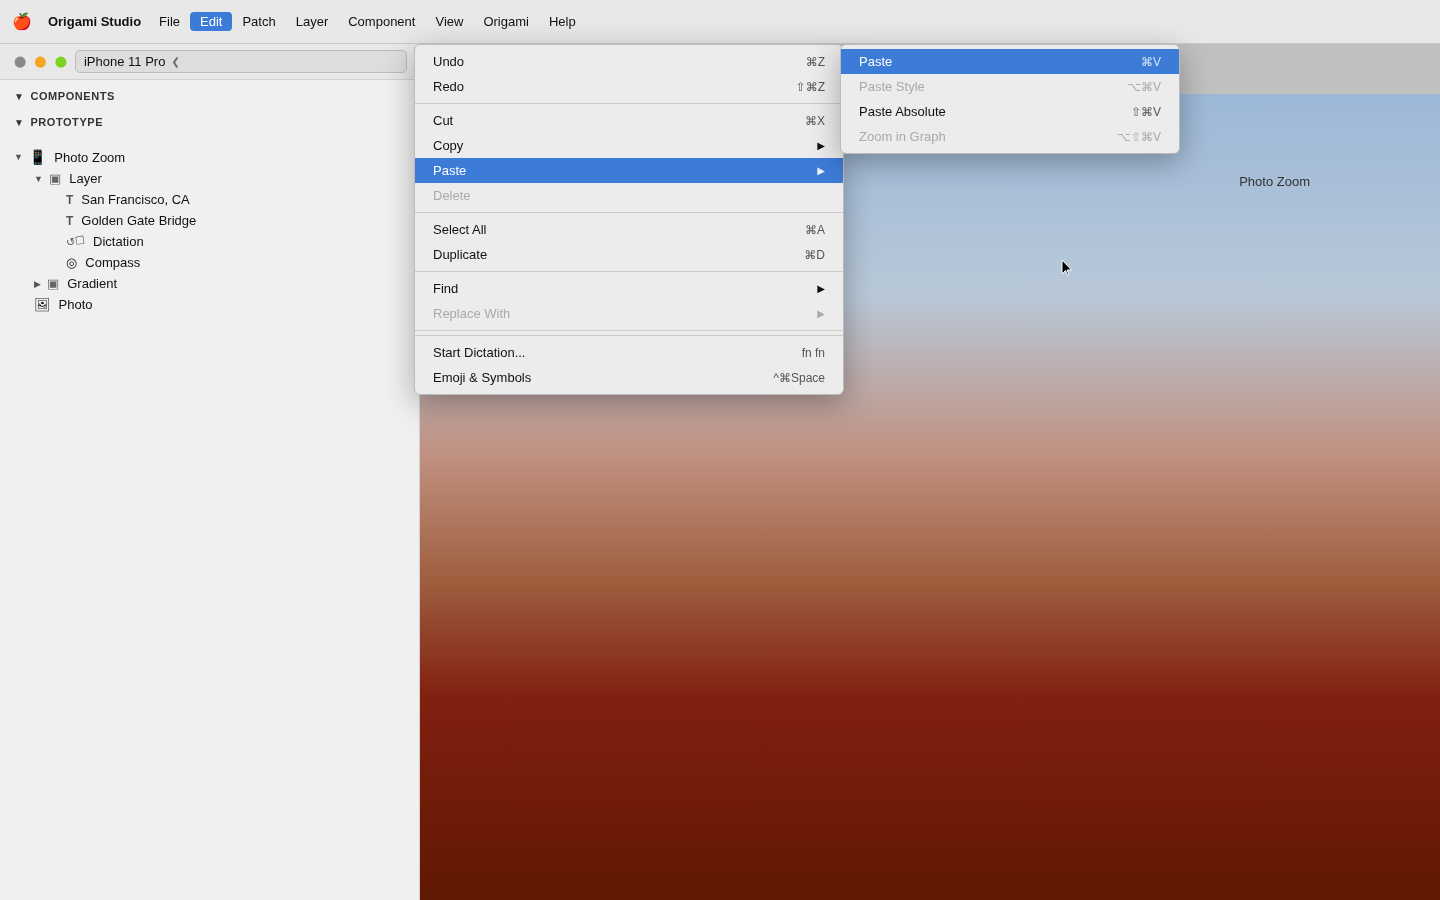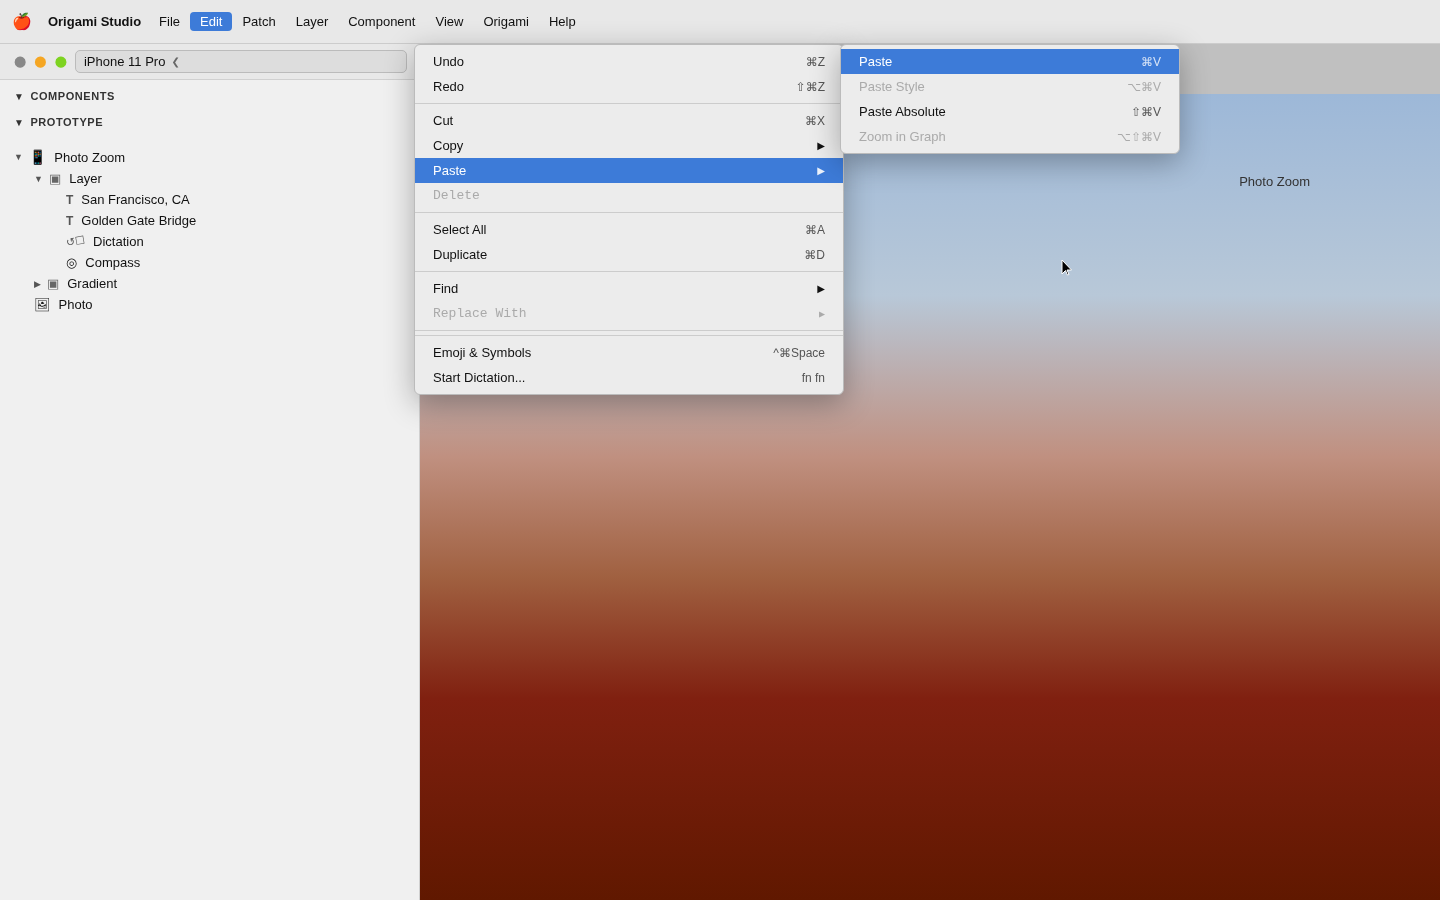--- a/index.html
+++ b/index.html
@@ -158,21 +158,20 @@
       justify-content: space-between;
       padding: 5px 18px;
       font-size: 13px;
       cursor: pointer;
       color: #111;
       min-height: 24px;
     }
     .menu-item.disabled {
       color: #aaa;
       cursor: default;
-      font-family: Liberation Mono, monospace;
     }
     .menu-item.active-highlight {
       background: #3d7bd8;
       color: white;
     }
     .menu-item-label {
       font-size: 13px;
     }
     .menu-item-shortcut {
       font-size: 12px;
@@ -412,27 +411,27 @@
     <span class="menu-item-label">Replace With</span>
     <span class="arrow" style="margin-left:auto;color:#aaa;">▶</span>
   </div>
 
   <div class="menu-separator"></div>
 
 
   <div class="menu-separator"></div>
 
   <div class="menu-item">
+    <span class="menu-item-label">Start Dictation...</span>
+    <span class="menu-item-shortcut">fn fn</span>
+  </div>
+
+  <div class="menu-item">
     <span class="menu-item-label">Emoji &amp; Symbols</span>
     <span class="menu-item-shortcut">^⌘Space</span>
-  </div>
-
-  <div class="menu-item">
-    <span class="menu-item-label">Start Dictation...</span>
-    <span class="menu-item-shortcut">fn fn</span>
   </div>
 </div>
 
 <div id="paste-submenu">
 
   <div class="submenu-item active-highlight">
     <span class="sub-label">Paste</span>
     <span class="sub-shortcut">⌘V</span>
   </div>
 

